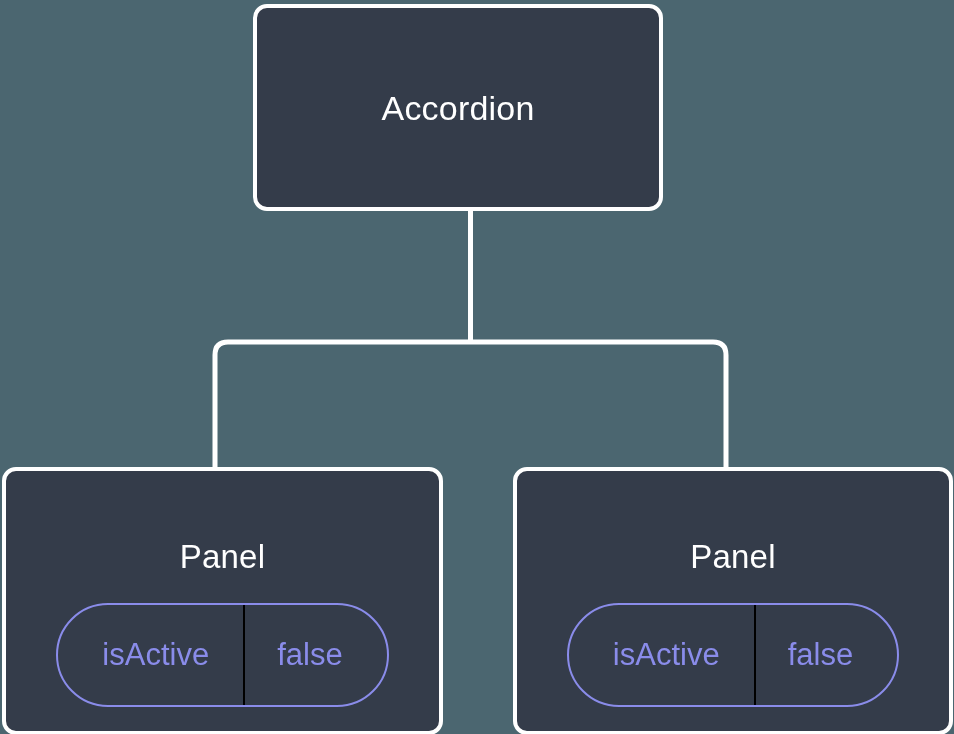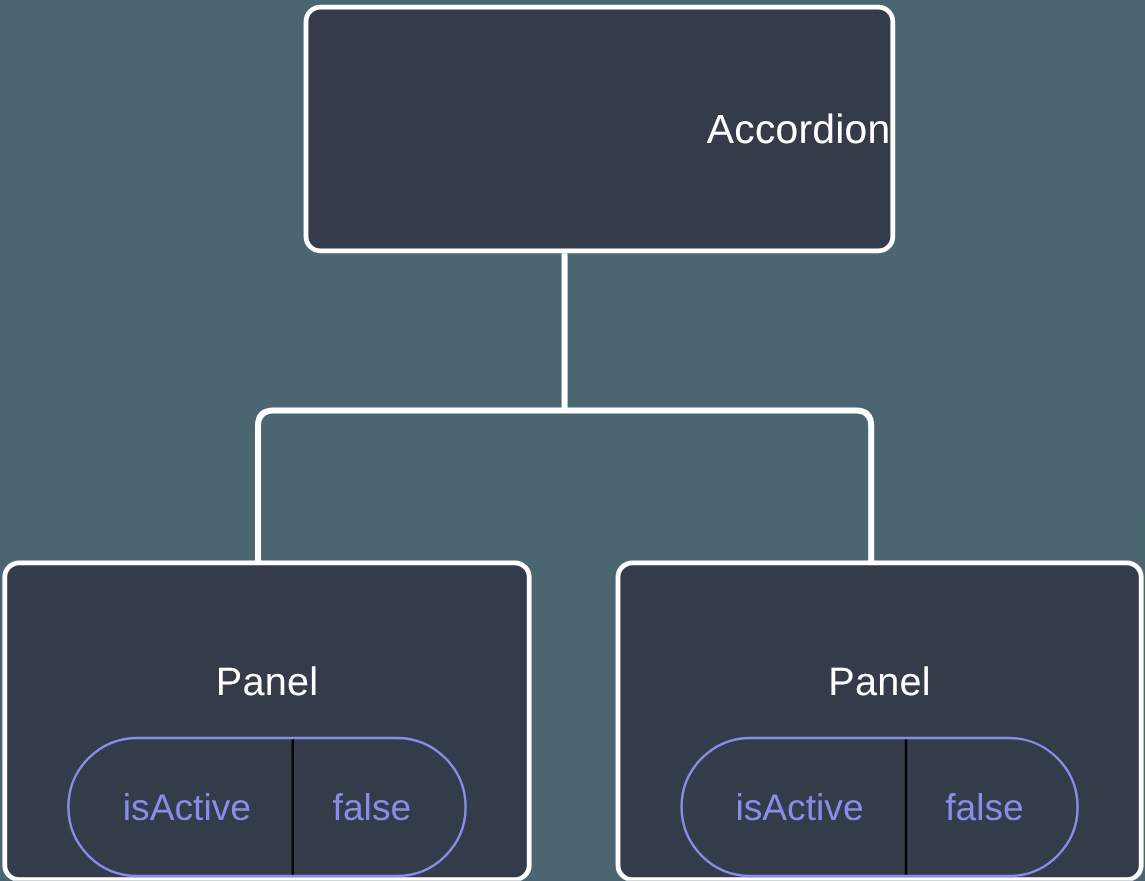--- a/index.html
+++ b/index.html
@@ -56,40 +56,40 @@
   
   .node-root {
     justify-content: center;
   }
   .node-root .node-title {
     font-size: 34px;
   }
 
   
   .node-leaf {
-    justify-content: flex-end;
+    justify-content: center;
     padding-top: 44px;
   }
 
   .props {
     margin-top: 30px;
     display: flex;
     flex-direction: column;
     align-items: center;
     gap: 14px;
     width: 100%;
   }
 
   .prop-pill {
     box-sizing: border-box;
     display: flex;
     align-items: stretch;
     border: 2px solid #8a8cea;
     border-radius: 999px;
-    height: 117px;
+    height: 104px;
     background: transparent;
     overflow: hidden;
   }
 
   .prop-key,
   .prop-val {
     display: flex;
     align-items: center;
     justify-content: center;
     color: #8a8cea;
@@ -113,21 +113,21 @@
 
 <div id="stage">
 
   <svg id="edges" viewBox="0 0 954 734" width="954" height="734">
 
     <path d="M 470.5 211 L 470.5 342" fill="none" stroke="#ffffff" stroke-width="5" stroke-linecap="butt"></path>
 
     <path d="M 215 470 L 215 355 Q 215 342 228 342 L 713 342 Q 726 342 726 355 L 726 470" fill="none" stroke="#ffffff" stroke-width="5" stroke-linejoin="round"></path>
   </svg>
 
-  <div class="node node-root" style="left:253px; top:4px; width:493px; height:207px;align-items:flex-end;">
+  <div class="node node-root" style="left:253px; top:4px; width:410px; height:207px;">
     <div class="node-title">Accordion</div>
   </div>
 
   <div class="node node-leaf" style="left:2px; top:467px; width:441px; height:268px;">
     <div class="node-title">Panel</div>
     <div class="props">
       <div class="prop-pill">
         <span class="prop-key">isActive</span>
         <span class="prop-val">false</span>
       </div>

